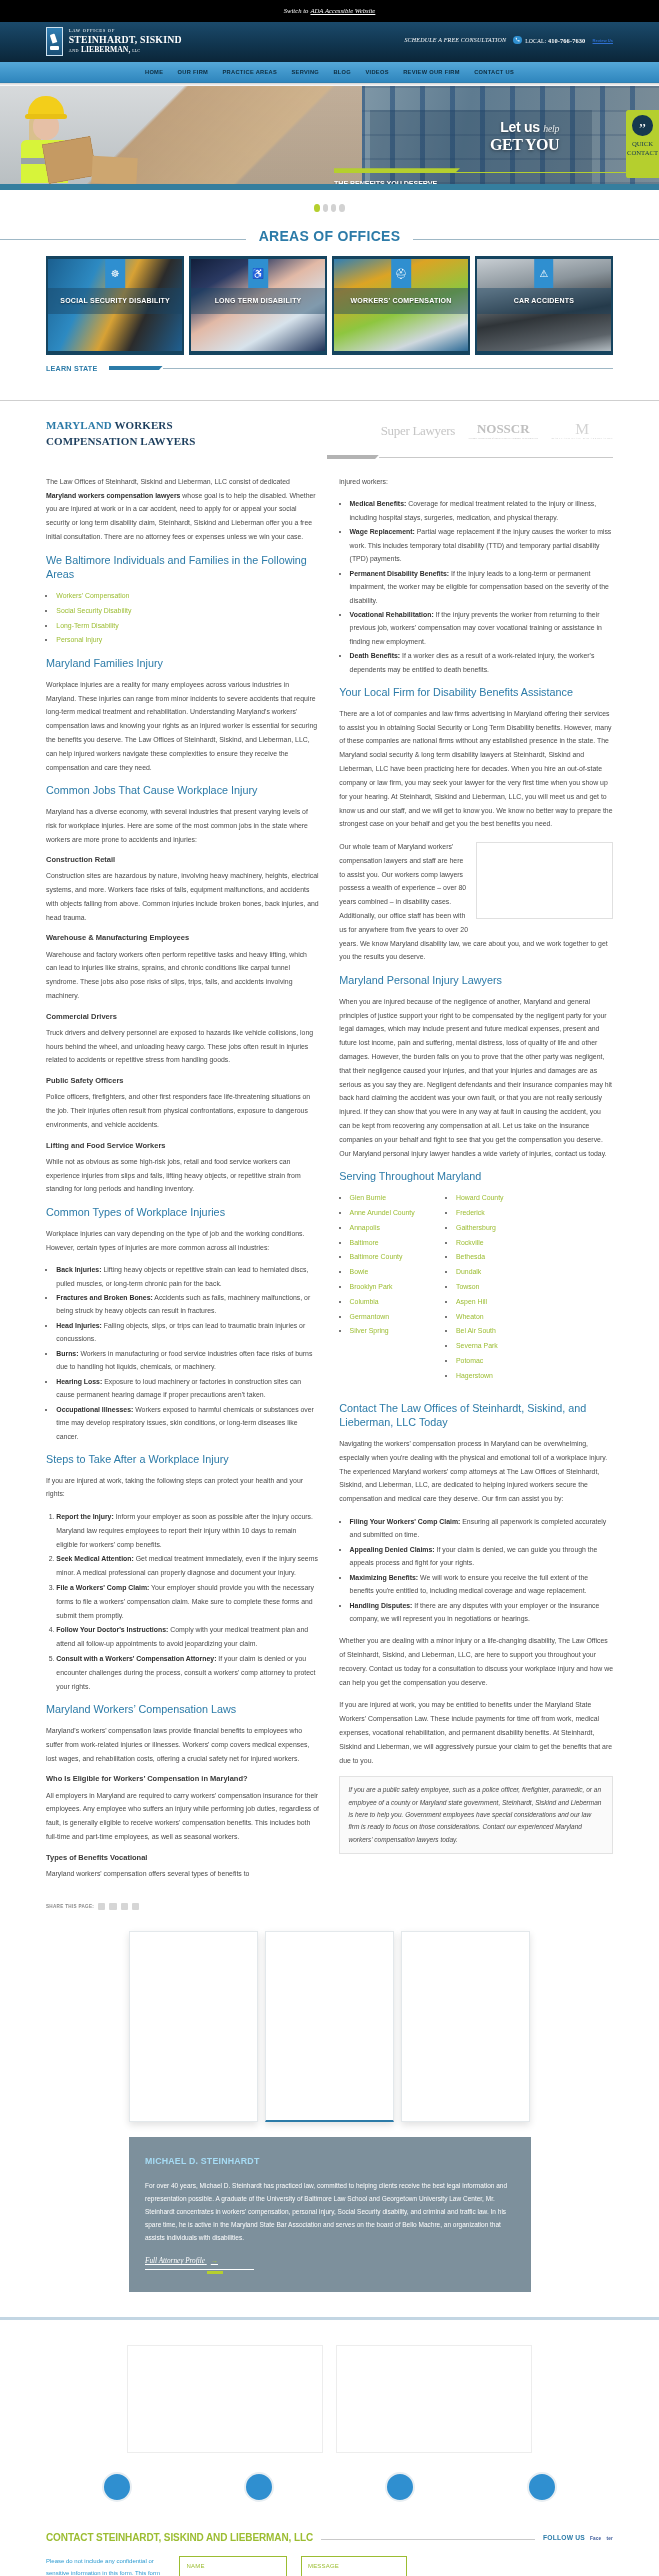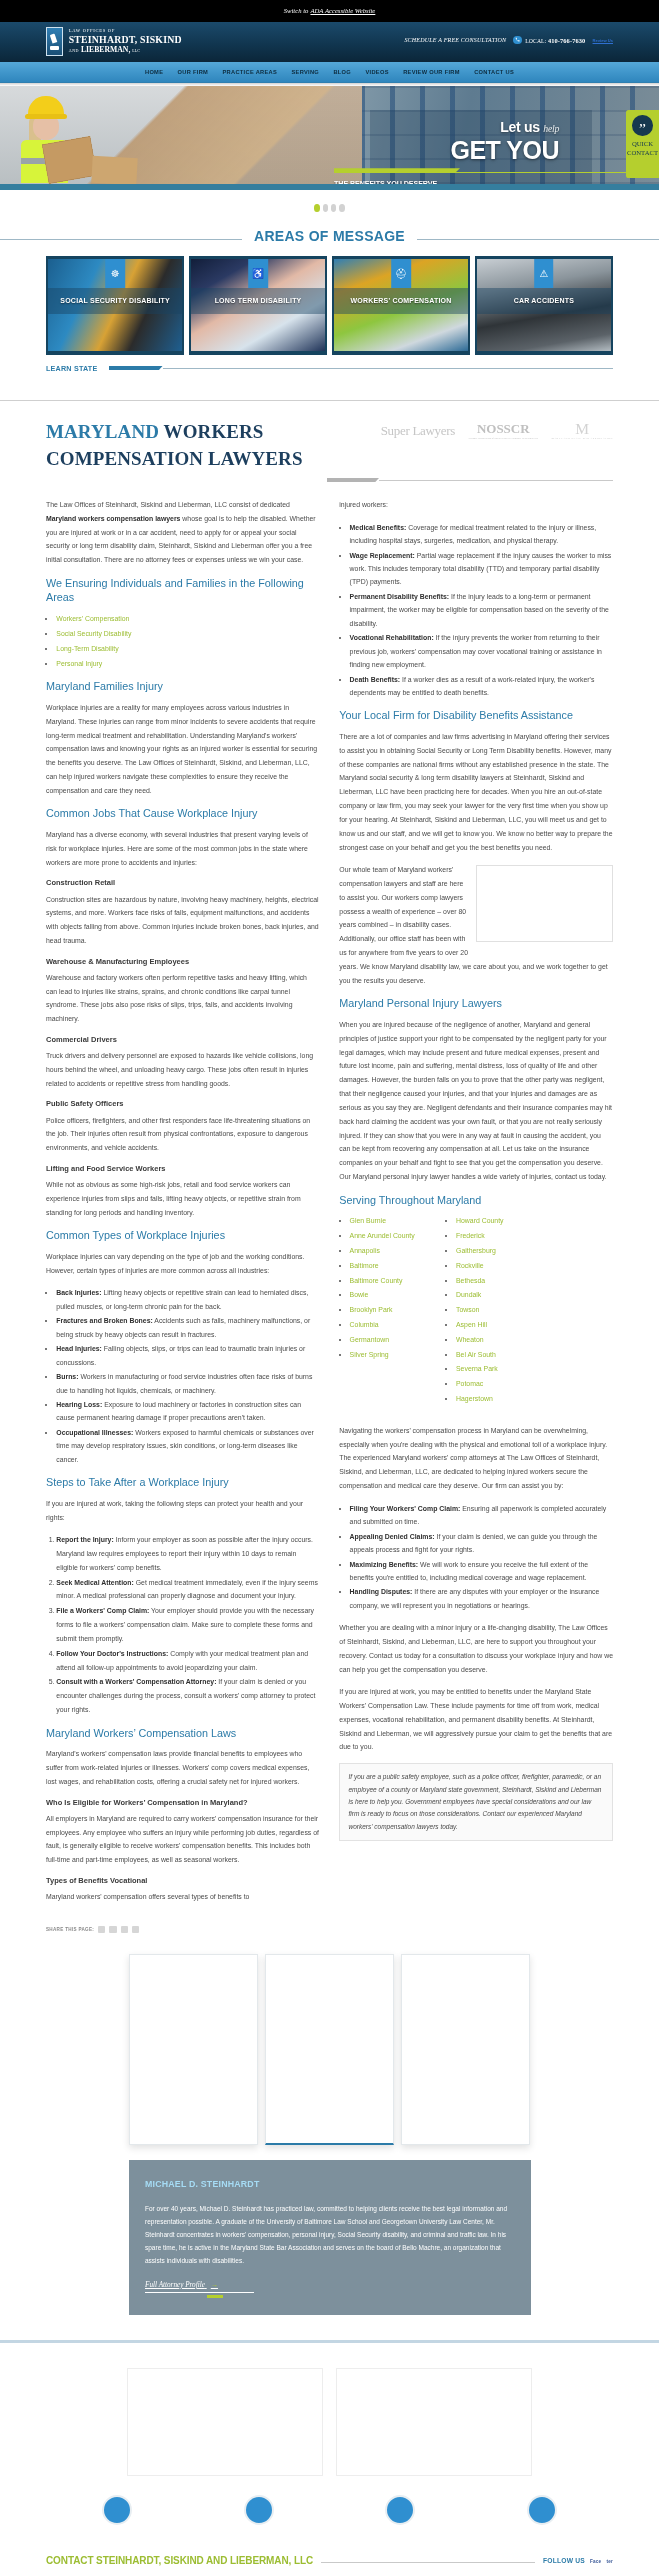--- a/index.html
+++ b/index.html
@@ -60,22 +60,22 @@
   .face { position:absolute; left:18.5px; top:21.6px; width:26px; height:27px; background:#e6c0a6; border-radius:12.4px; }
   .hair { position:absolute; left:14.4px; top:25px; width:12.4px; height:32px; background:#d9c08d; border-radius:6.2px; }
   .vest { position:absolute; left:6.2px; top:49px; width:47px; height:43px; background:#d7f43a; border-radius:5.2px 5.2px 0 0; }
   .vest:after { content:""; position:absolute; left:0; top:17.5px; width:100%; height:6.2px; background:#9aa3a8; }
   .pkg { position:absolute; left:45px; top:54px; width:49px; height:40px; background:#c59a63; transform:rotate(-10deg); box-shadow:0 0 0 0.5px #a87f4c inset; }
   .pkg2 { position:absolute; left:92px; top:71px; width:45px; height:27px; background:#cda670; transform:rotate(3deg); }
   .hero-panel { position:absolute; right:67px; top:24px; width:222px; height:74px; background:rgba(30,60,85,.30); }
   .hero-h1 { position:absolute; right:100px; top:33px; color:#fff; font-family:"Liberation Sans",sans-serif;
              font-weight:bold; font-size:14px; letter-spacing:-0.3px; text-shadow:0 1px 2.6px rgba(0,0,0,.45); }
   .hero-h1 em { font-family:"Liberation Serif",serif; font-style:italic; font-weight:normal; font-size:9.8px; color:#e9eef1; }
-  .hero-h2 { position:absolute; right:100px; top:50px; color:#fff; font-family:Liberation Sans, sans-serif;
-             font-weight:bold; font-size:25px; letter-spacing:-0.5px; text-shadow:0 1px 3.1px rgba(0,0,0,.5); }
+  .hero-h2 { position:absolute; right:100px; top:50px; color:#fff; font-family:Liberation Serif, serif;
+             font-weight:bold; font-size:16px; letter-spacing:-0.5px; text-shadow:0 1px 3.1px rgba(0,0,0,.5); }
   .hero-rule { position:absolute; left:334px; top:86px; width:659px; height:1px; background:#b5cf2e; }
   .hero-rule-thick { position:absolute; left:334px; top:82px; width:126px; height:4.6px; background:#b5cf2e;
                      clip-path:polygon(0 0,100% 0,96% 100%,0 100%); }
   .hero-sub { position:absolute; left:334px; top:93px; color:#fff; font-weight:bold; font-size:7.2px; letter-spacing:-0.1px;
               text-shadow:0 1px 2.1px rgba(0,0,0,.5); }
   .quick-contact { position:absolute; right:0; top:24px; width:33px; height:68px; background:#b5cf2e; border-radius:2.6px 0 0 2.6px;
                    display:flex; flex-direction:column; align-items:center; justify-content:flex-start; padding-top:5.2px; }
   .qc-circle { width:20.6px; height:20.6px; border-radius:50%; background:#16384f; display:flex; align-items:center; justify-content:center;
                color:#fff; font-family:"Liberation Serif",serif; font-size:15.5px; line-height:0; padding-top:7.2px; }
   .qc-label { margin-top:4.1px; color:#16384f; font-family:"Liberation Serif",serif; font-size:6.7px; text-align:center; line-height:1.25; }
@@ -102,21 +102,21 @@
                display:flex; align-items:center; justify-content:center; }
   .card-band span { color:#fff; font-weight:bold; font-size:7px; text-align:center; line-height:1.6; letter-spacing:0.2px;
                     text-shadow:0 0.5px 1.5px rgba(0,0,0,.5); }
   .learn-more { width:567px; margin:8.2px auto 0; display:flex; align-items:center; }
   .lm-txt { color:#2c7ba8; font-weight:bold; font-size:7.2px; letter-spacing:0.2px; }
   .lm-tab { width:54px; height:4.6px; background:#2c7ba8; margin-left:11.3px; clip-path:polygon(0 0,100% 0,92% 100%,0 100%); }
   .lm-rule { flex:1; height:0.5px; background:#9fb8c6; }
   
   .title-sep { width:659px; height:0.5px; background:#cfcfcf; margin-top:27px; }
   .title-row { width:567px; margin:0 auto; padding-top:17.5px; display:flex; align-items:flex-start; }
-  .page-title { font-family:"Liberation Serif",serif; font-size:19px; font-weight:bold; line-height:1.45; letter-spacing:0.1px; color:#1d3f5e; }
+  .page-title { font-family:"Liberation Serif",serif; font-size:11px; font-weight:bold; line-height:1.45; letter-spacing:0.1px; color:#1d3f5e; }
   .page-title .md { color:#2c7ba8; }
   .badges { margin-left:auto; display:flex; align-items:center; gap:13.4px; padding-top:3.1px; }
   .badge-sl { color:#c6c6c6; font-family:"Liberation Serif",serif; font-size:13px; letter-spacing:-0.3px; }
   .badge-nosscr { color:#c0c0c0; font-family:"Liberation Serif",serif; font-weight:bold; font-size:13px; text-align:center; line-height:1; }
   .badge-nosscr small { display:block; font-size:2.3px; font-weight:normal; letter-spacing:0.1px; margin-top:1.5px; }
   .badge-msba { color:#d3d3d3; font-family:"Liberation Serif",serif; font-size:15.5px; text-align:center; line-height:1; }
   .badge-msba small { display:block; font-size:2.6px; letter-spacing:0.5px; color:#bdbdbd; margin-top:2.1px; }
   .title-underline { width:567px; margin:5.2px auto 0; display:flex; align-items:center; }
   .tu-tab { width:52px; height:4.6px; background:#b3b3b3; clip-path:polygon(0 0,100% 0,92% 100%,0 100%); margin-left:281px; }
   .tu-rule { flex:1; height:0.5px; background:#c9c9c9; }
@@ -252,21 +252,21 @@
 <div class="hero-bottom-bar"></div>
 
 <div class="dots">
   <div class="dot on"></div>
   <div class="dot"></div>
   <div class="dot"></div>
   <div class="dot"></div>
 </div>
 
 <div class="aop-head">
-  <h2>AREAS OF MESSAGE</h2>
+  <h2>AREAS OF OFFICES</h2>
 </div>
 <div class="cards">
   <div class="card c1">
     <div class="card-img">
       <div class="card-ico">☸</div>
       <div class="card-band">
           <span>SOCIAL SECURITY DISABILITY</span>
         </div>
     </div>
   </div>
@@ -325,21 +325,21 @@
   <div class="tu-tab"></div>
     <div class="tu-rule"></div>
 </div>
 
 <div class="cols">
 
   <div class="col">
     <p>
       <span>The Law Offices of Steinhardt, Siskind and Lieberman, LLC consist of dedicated </span><b>Maryland workers compensation lawyers</b><span> whose goal is to help the disabled. Whether you are injured at work or in a car accident, need to apply for or appeal your social security or long term disability claim, Steinhardt, Siskind and Lieberman offer you a free initial consultation. There are no attorney fees or expenses unless we win your case.</span>
     </p>
-    <h2>We Ensuring Individuals and Families in the Following Areas</h2>
+    <h2>We Baltimore Individuals and Families in the Following Areas</h2>
     <ul class="links">
       <li><a href="#">Workers’ Compensation</a></li>
       <li><a href="#">Social Security Disability</a></li>
       <li><a href="#">Long-Term Disability</a></li>
       <li><a href="#">Personal Injury</a></li>
     </ul>
     <h2>Maryland Families Injury</h2>
     <p>Workplace injuries are a reality for many employees across various industries in Maryland. These injuries can range from minor incidents to severe accidents that require long-term medical treatment and rehabilitation. Understanding Maryland's workers' compensation laws and knowing your rights as an injured worker is essential for securing the benefits you deserve. The Law Offices of Steinhardt, Siskind, and Lieberman, LLC, can help injured workers navigate these complexities to ensure they receive the compensation and care they need.</p>
     <h2>Common Jobs That Cause Workplace Injury</h2>
     <p>Maryland has a diverse economy, with several industries that present varying levels of risk for workplace injuries. Here are some of the most common jobs in the state where workers are more prone to accidents and injuries:</p>
@@ -418,20 +418,21 @@
         <li><a href="#">Dundalk</a></li>
         <li><a href="#">Towson</a></li>
         <li><a href="#">Aspen Hill</a></li>
         <li><a href="#">Wheaton</a></li>
         <li><a href="#">Bel Air South</a></li>
         <li><a href="#">Severna Park</a></li>
         <li><a href="#">Potomac</a></li>
         <li><a href="#">Hagerstown</a></li>
       </ul>
     </div>
+    <h2>Contact The Law Offices of Steinhardt, Siskind, and Lieberman, LLC Today</h2>
     <p>Navigating the workers' compensation process in Maryland can be overwhelming, especially when you're dealing with the physical and emotional toll of a workplace injury. The experienced Maryland workers' comp attorneys at The Law Offices of Steinhardt, Siskind, and Lieberman, LLC, are dedicated to helping injured workers secure the compensation and medical care they deserve. Our firm can assist you by:</p>
     <ul class="plain">
       <li><b>Filing Your Workers' Comp Claim:</b><span> Ensuring all paperwork is completed accurately and submitted on time.</span></li>
       <li><b>Appealing Denied Claims:</b><span> If your claim is denied, we can guide you through the appeals process and fight for your rights.</span></li>
       <li><b>Maximizing Benefits:</b><span> We will work to ensure you receive the full extent of the benefits you're entitled to, including medical coverage and wage replacement.</span></li>
       <li><b>Handling Disputes:</b><span> If there are any disputes with your employer or the insurance company, we will represent you in negotiations or hearings.</span></li>
     </ul>
     <p>Whether you are dealing with a minor injury or a life-changing disability, The Law Offices of Steinhardt, Siskind, and Lieberman, LLC, are here to support you throughout your recovery. Contact us today for a consultation to discuss your workplace injury and how we can help you get the compensation you deserve.</p>
     <p>If you are injured at work, you may be entitled to benefits under the Maryland State Workers' Compensation Law. These include payments for time off from work, medical expenses, vocational rehabilitation, and permanent disability benefits. At Steinhardt, Siskind and Lieberman, we will aggressively pursue your claim to get the benefits that are due to you.</p>
     <div class="callout">

